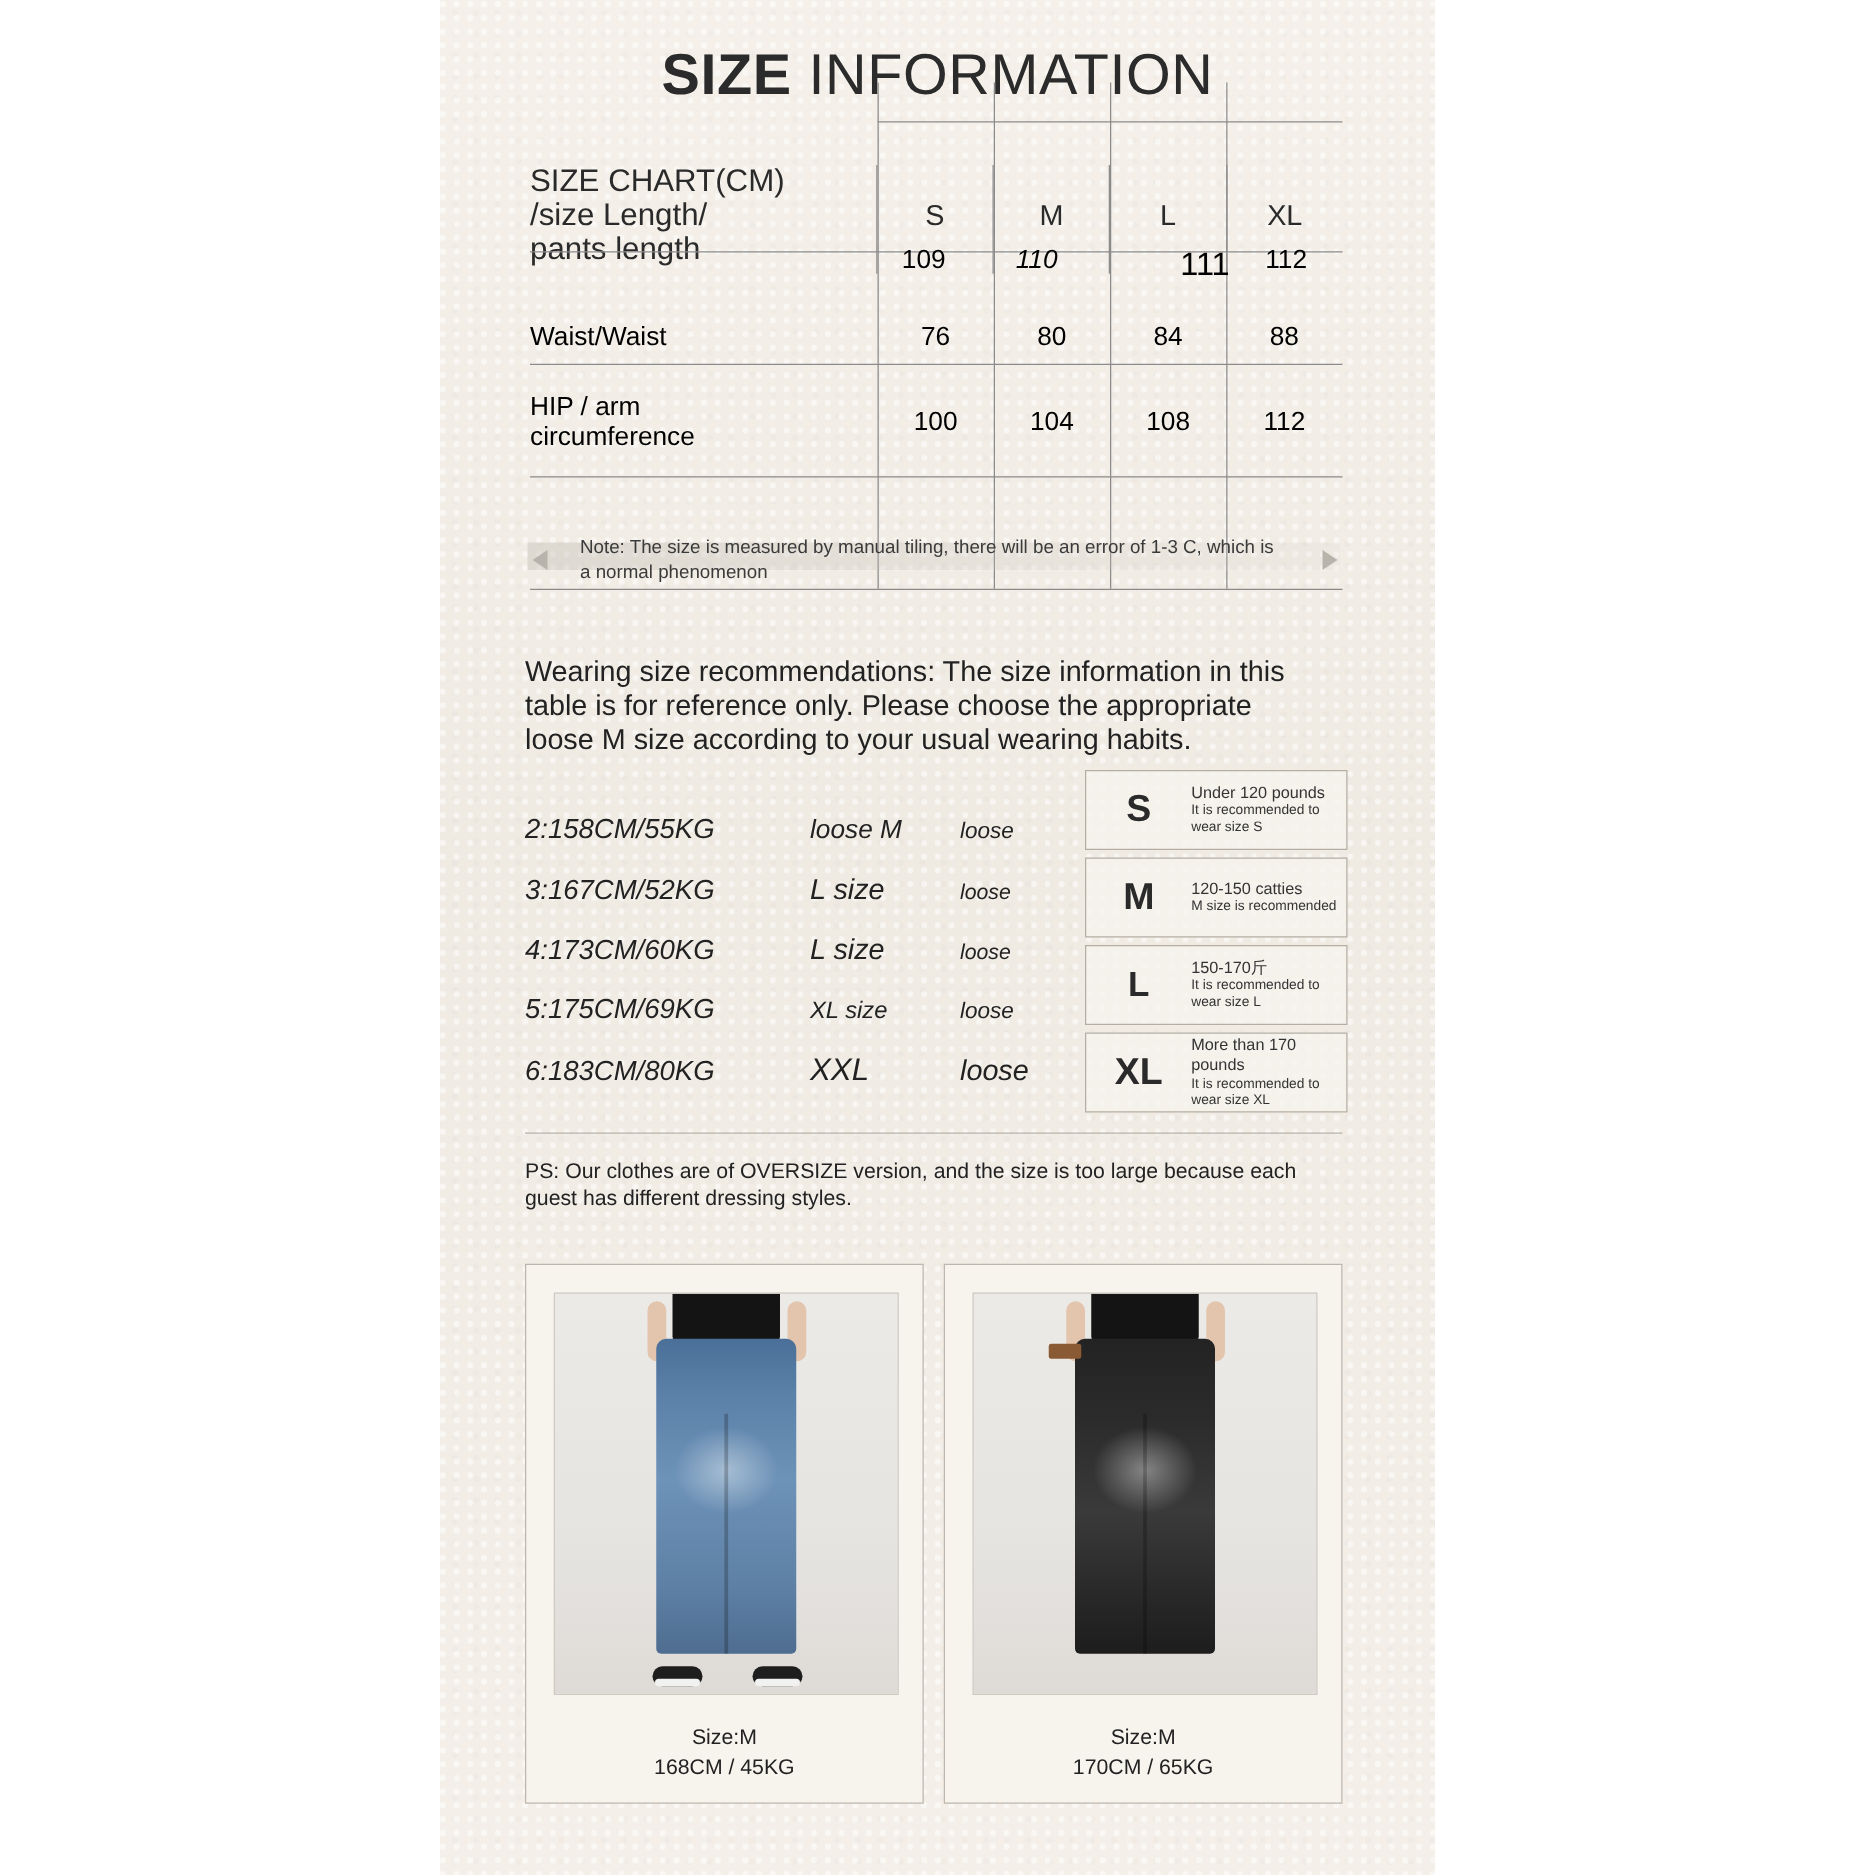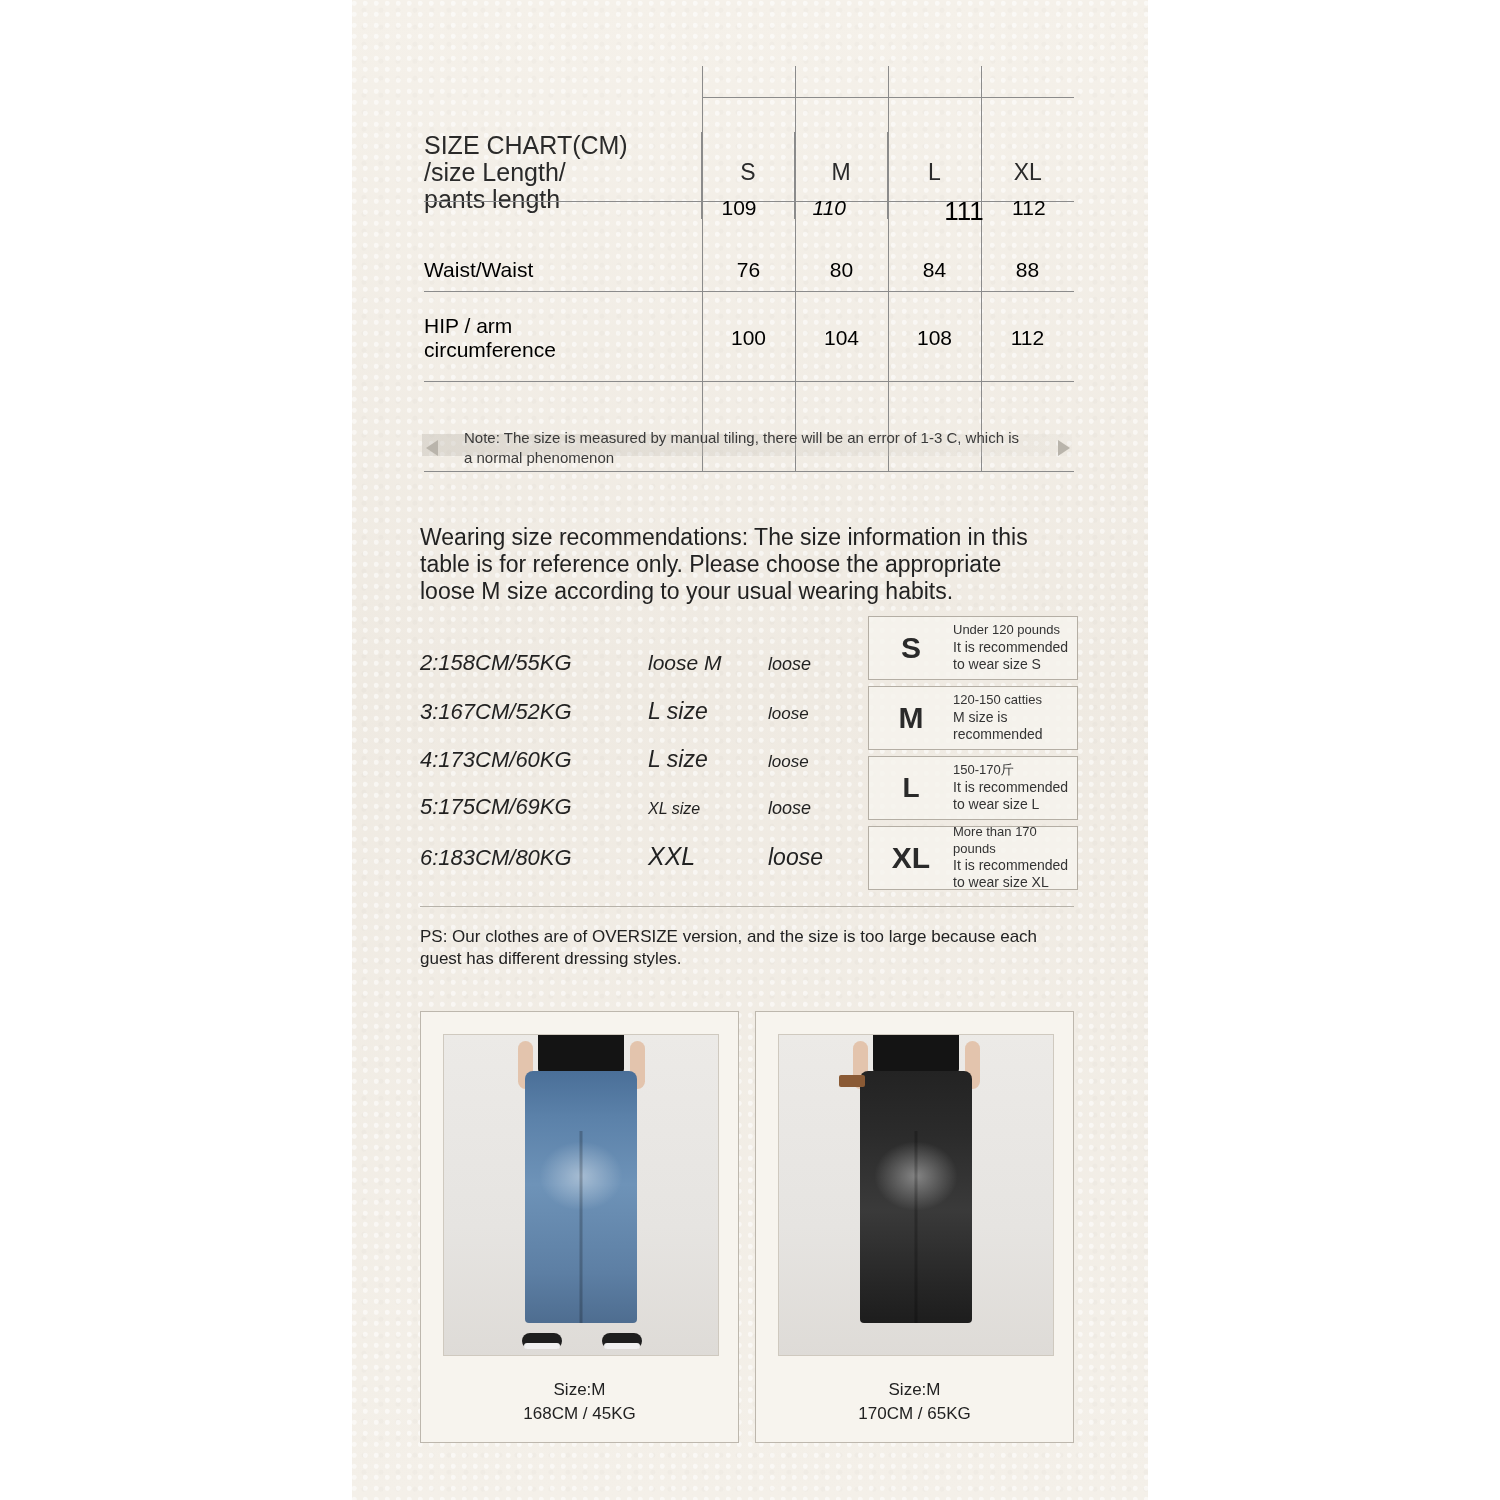--- a/index.html
+++ b/index.html
@@ -77,42 +77,42 @@
 
   
   .recrows{position:absolute;left:68px;top:650px;width:470px;}
   .recrow{display:flex;align-items:baseline;height:48px;font-style:italic;}
   .rec-h{width:228px;font-size:22px;color:#222;}
   .rec-s{width:120px;font-size:21px;color:#222;}
   .rec-f{font-size:18px;color:#222;}
   .recrow.r1 .rec-s{font-size:21px;}
   .recrow.r2 .rec-s{font-size:23px;}
   .recrow.r3 .rec-s{font-size:23px;}
-  .recrow.r4 .rec-s{font-size:16px;}
+  .recrow.r4 .rec-s{font-size:19px;}
   .recrow.r5 .rec-s{font-size:25px;}
   .recrow.r5 .rec-f{font-size:23px;}
   .recrow.r2 .rec-f,.recrow.r3 .rec-f{font-size:17px;}
 
   
   .cards{position:absolute;left:516px;top:616px;width:208px;}
   .card{
     position:relative;width:208px;height:62px;
     border:1px solid #b4aea4;background:rgba(246,243,237,.85);
     margin-bottom:6px;display:flex;align-items:center;
   }
   .card .big{
     width:84px;text-align:center;font-weight:bold;color:#2a2a2a;
   }
   .card.s  .big{font-size:30px;}
   .card.m  .big{font-size:30px;}
   .card.l  .big{font-size:28px;}
   .card.xl .big{font-size:30px;}
   .card .txt{flex:1;font-size:12px;line-height:1.25;color:#333;padding-right:6px;}
   .card .txt .t1{font-size:13px;}
-  .card .txt .t2{font-size:14px;}
+  .card .txt .t2{font-size:11px;}
 
   
   .hr{position:absolute;left:68px;top:906px;width:654px;height:1px;background:#b7b2a9;}
   .ps{
     position:absolute;left:68px;top:926px;width:660px;
     font-size:17px;line-height:1.3;color:#222;
   }
 
   
   .photos{position:absolute;left:68px;top:982px;width:654px;height:430px;display:flex;gap:16px;margin-top:29px;}
@@ -152,20 +152,23 @@
   .shoeL,.shoeR{position:absolute;bottom:6px;width:40px;height:16px;background:#1e1e1e;border-radius:8px;}
   .shoeL{left:78px;} .shoeR{left:158px;}
   .shoeL:after,.shoeR:after{content:"";position:absolute;left:2px;bottom:0;width:36px;height:6px;background:#f1f1f1;border-radius:6px;}
 </style>
 </head>
 <body>
 
 <div class="page">
   <div class="inner">
 
+    <div class="title">
+      <span class="bold">SIZE</span><span class="light"> INFORMATION</span>
+    </div>
 
     <div class="chart">
       <table class="sizes">
         <tbody>
             <tr class="head">
           <td class="lbl">
             <div>SIZE CHART(CM)</div>
             <div>/size Length/</div>
             <div>pants length</div>
           </td>

